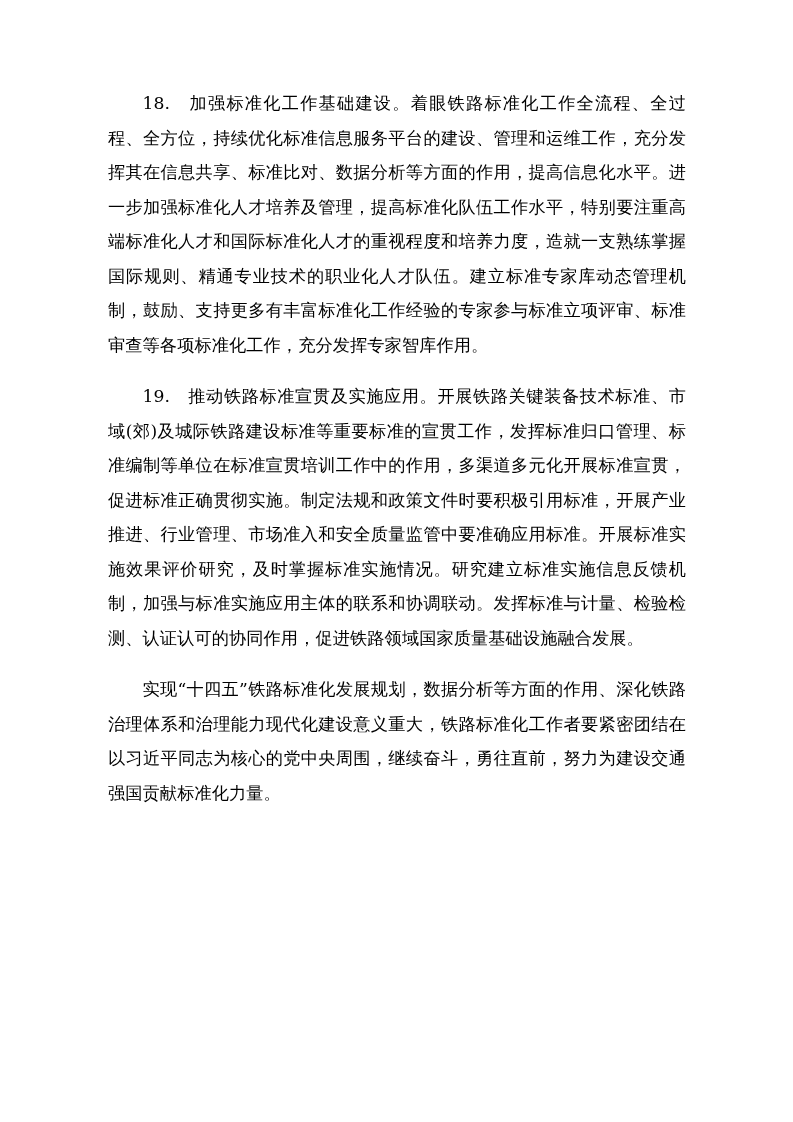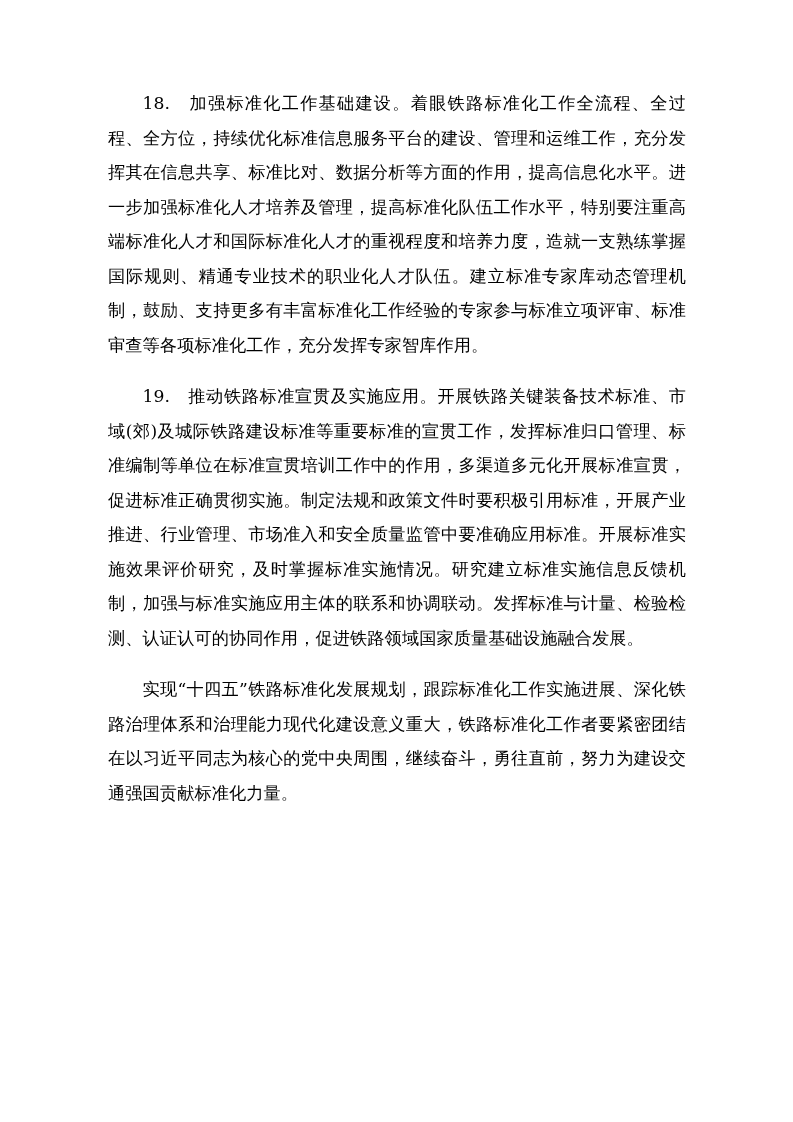--- a/index.html
+++ b/index.html
@@ -39,15 +39,15 @@
     margin-bottom: 0;
   }
 </style>
 </head>
 <body>
 
 <div class="page">
   <div class="doc-body">
     <p class="para">18.　加强标准化工作基础建设。着眼铁路标准化工作全流程、全过程、全方位，持续优化标准信息服务平台的建设、管理和运维工作，充分发挥其在信息共享、标准比对、数据分析等方面的作用，提高信息化水平。进一步加强标准化人才培养及管理，提高标准化队伍工作水平，特别要注重高端标准化人才和国际标准化人才的重视程度和培养力度，造就一支熟练掌握国际规则、精通专业技术的职业化人才队伍。建立标准专家库动态管理机制，鼓励、支持更多有丰富标准化工作经验的专家参与标准立项评审、标准审查等各项标准化工作，充分发挥专家智库作用。</p>
     <p class="para">19.　推动铁路标准宣贯及实施应用。开展铁路关键装备技术标准、市域(郊)及城际铁路建设标准等重要标准的宣贯工作，发挥标准归口管理、标准编制等单位在标准宣贯培训工作中的作用，多渠道多元化开展标准宣贯，促进标准正确贯彻实施。制定法规和政策文件时要积极引用标准，开展产业推进、行业管理、市场准入和安全质量监管中要准确应用标准。开展标准实施效果评价研究，及时掌握标准实施情况。研究建立标准实施信息反馈机制，加强与标准实施应用主体的联系和协调联动。发挥标准与计量、检验检测、认证认可的协同作用，促进铁路领域国家质量基础设施融合发展。</p>
-    <p class="para">实现“十四五”铁路标准化发展规划，跟踪标准化工作实施进展、深化铁路治理体系和治理能力现代化建设意义重大，铁路标准化工作者要紧密团结在以习近平同志为核心的党中央周围，继续奋斗，勇往直前，努力为建设交通强国贡献标准化力量。</p>
+    <p class="para">实现“十四五”铁路标准化发展规划，数据分析等方面的作用、深化铁路治理体系和治理能力现代化建设意义重大，铁路标准化工作者要紧密团结在以习近平同志为核心的党中央周围，继续奋斗，勇往直前，努力为建设交通强国贡献标准化力量。</p>
   </div>
 </div>
 
 </body></html>

